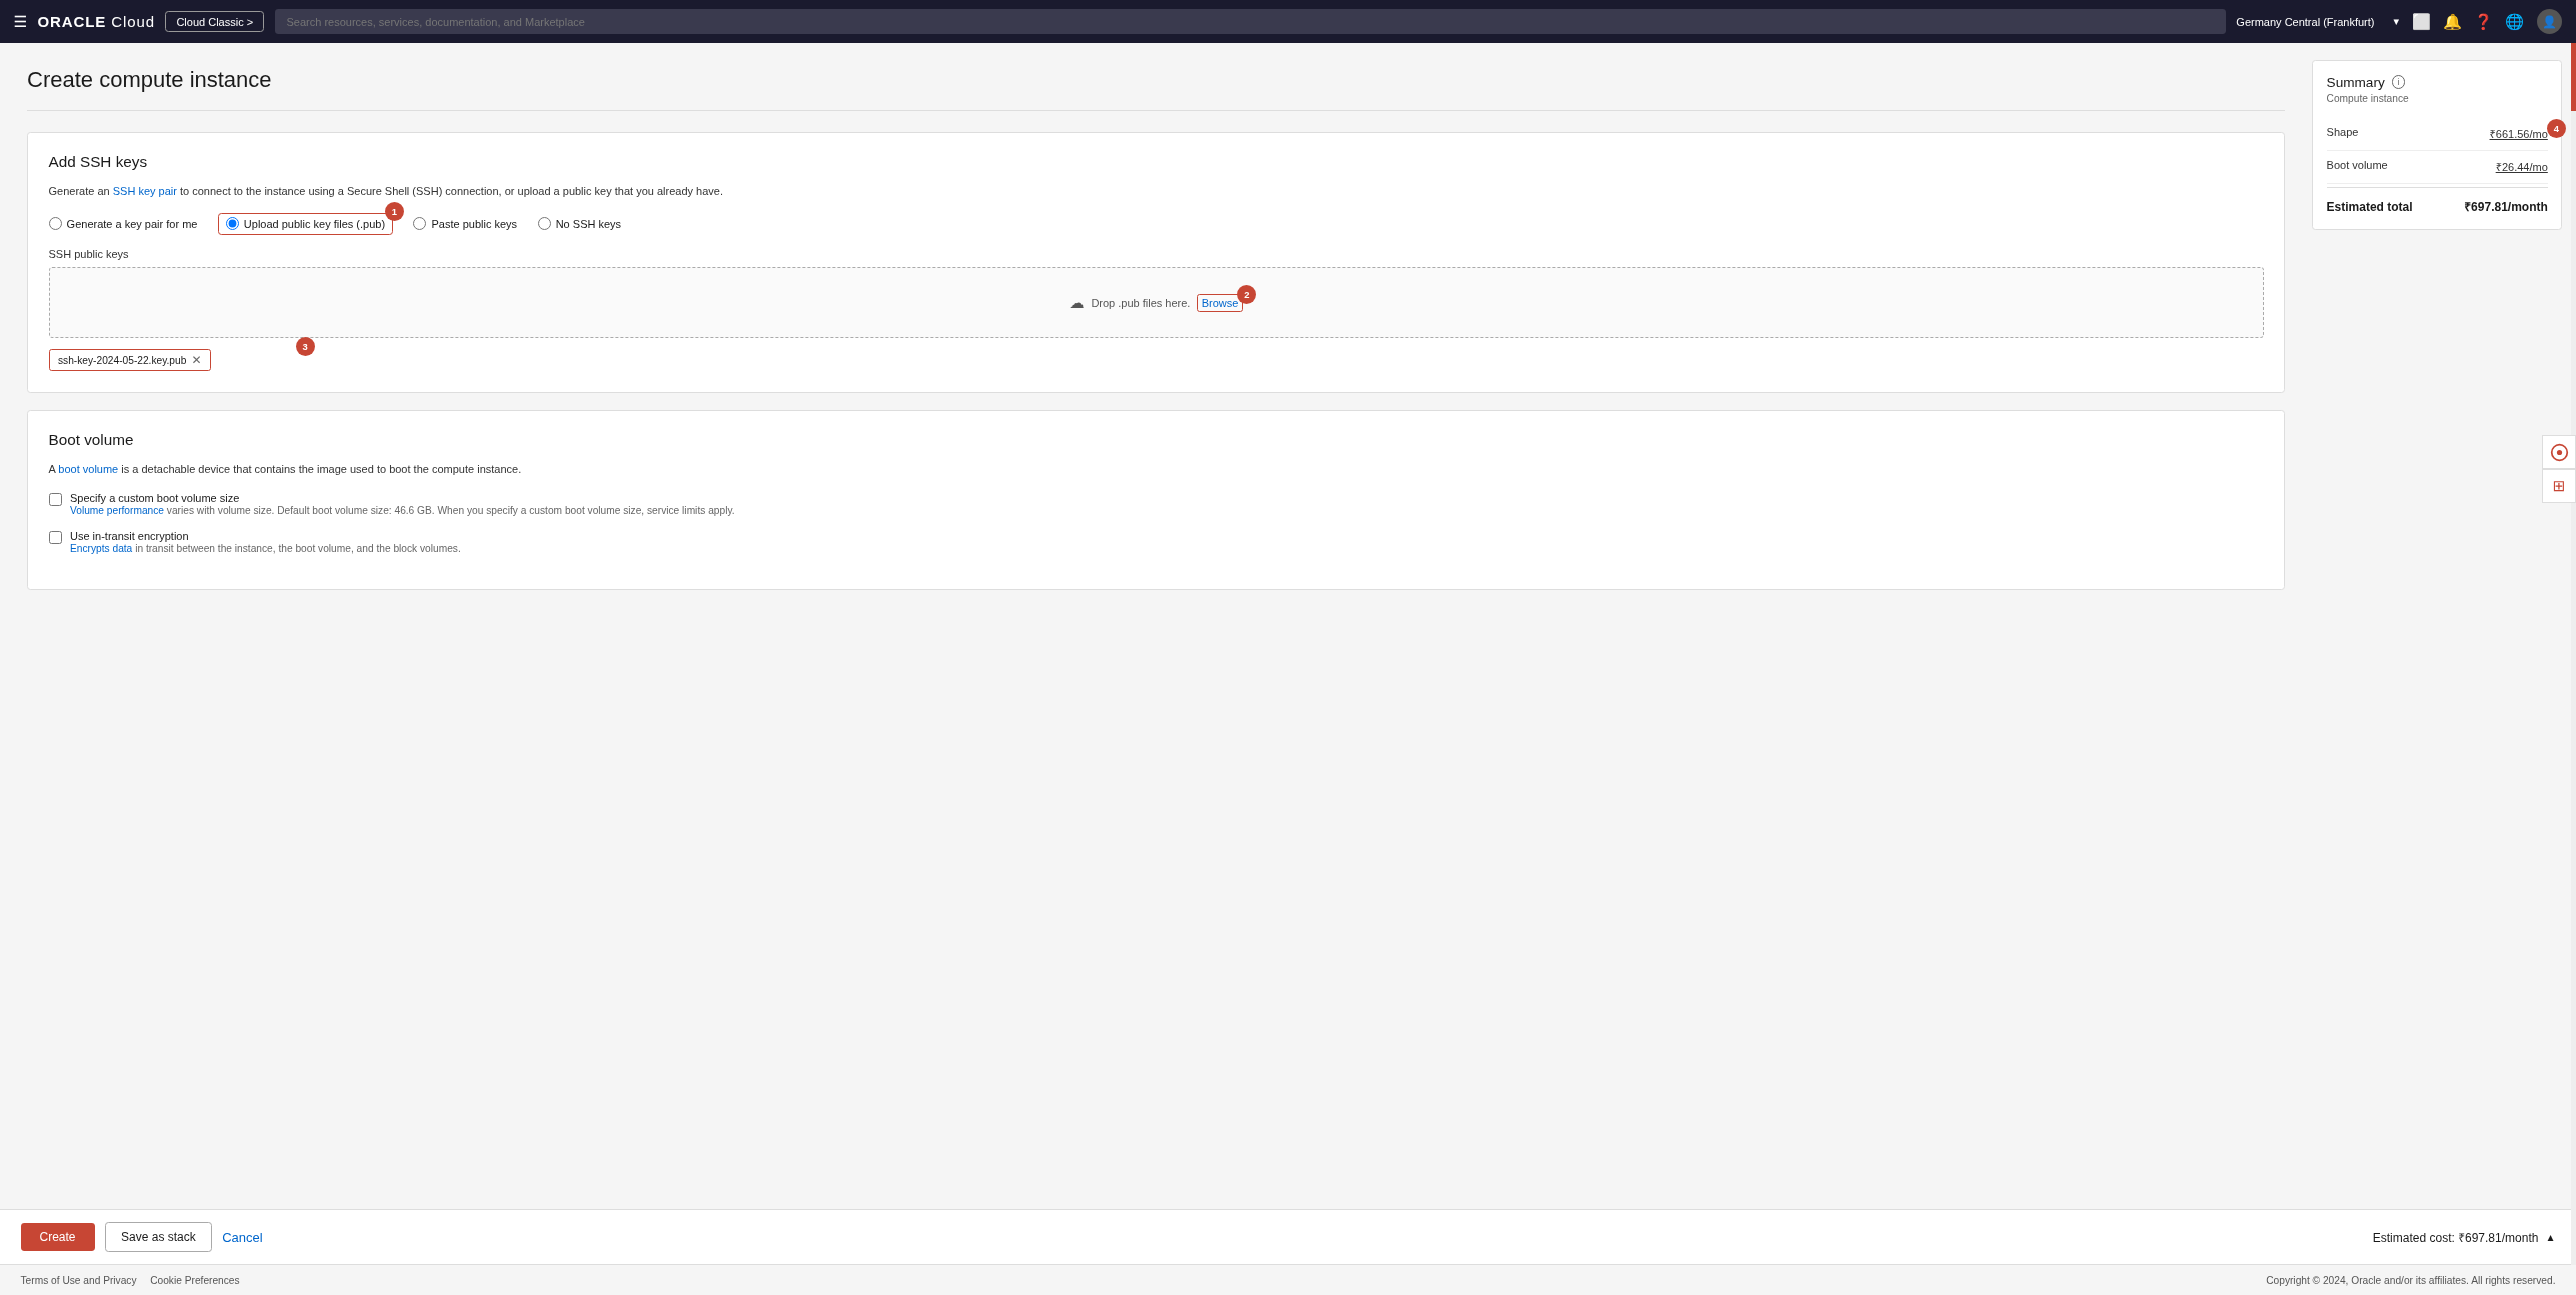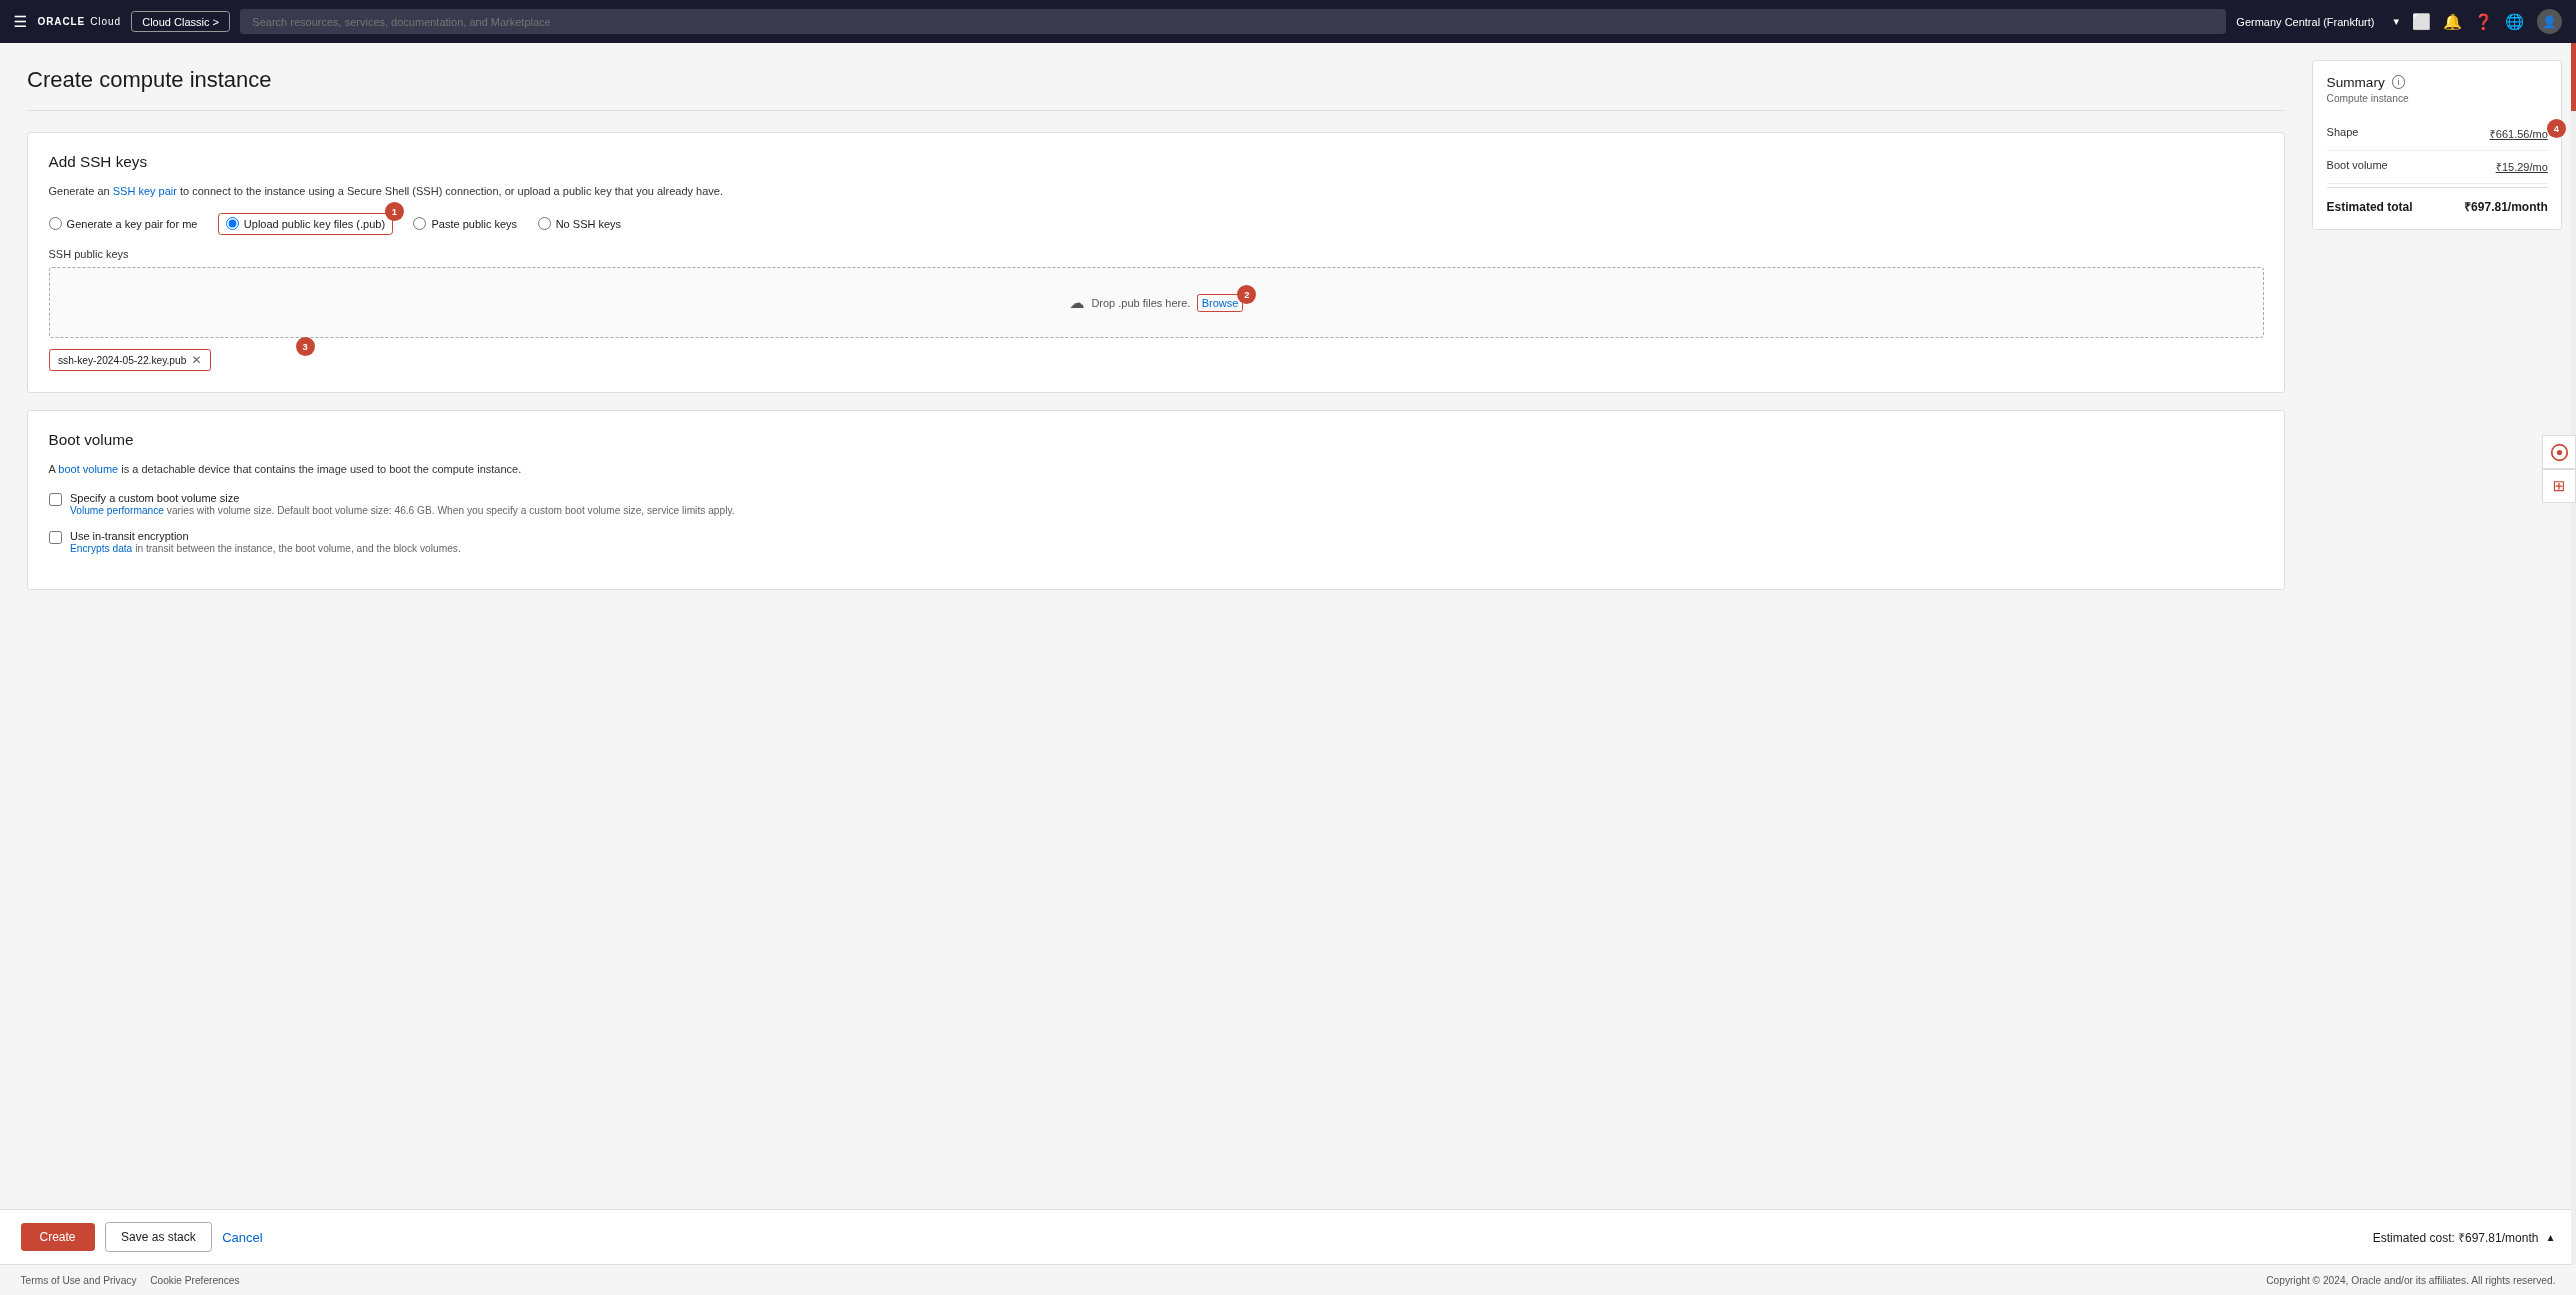--- a/index.html
+++ b/index.html
@@ -9,21 +9,21 @@
     .topnav {
       background: #1a1a2e;
       display: flex;
       align-items: center;
       height: 43px;
       padding: 0 13.6px;
       gap: 10.2px;
       color: #fff;
     }
     .topnav-menu-icon { font-size: 15.3px; cursor: pointer; color: #fff; }
-    .topnav-logo { display: flex; align-items: center; gap: 5.1px; font-size: 10px; font-weight: 300; letter-spacing: 0.9px; color: #fff; }
+    .topnav-logo { display: flex; align-items: center; gap: 5.1px; font-size: 15px; font-weight: 300; letter-spacing: 0.9px; color: #fff; }
     .topnav-logo span.oracle { font-weight: 700; }
     .topnav-cloud-classic {
       border: 0.9px solid #999;
       border-radius: 3.4px;
       padding: 3.4px 10.2px;
       font-size: 11px;
       color: #fff;
       cursor: pointer;
       display: flex;
       align-items: center;
@@ -448,21 +448,21 @@
           <span class="info-icon">i</span>
         </div>
         <div class="summary-subheader">Compute instance</div>
 
         <div class="summary-row">
           <span class="summary-label">Shape</span>
           <span class="summary-value">₹661.56/mo</span>
         </div>
         <div class="summary-row">
           <span class="summary-label">Boot volume</span>
-          <span class="summary-value">₹15.29/mo</span>
+          <span class="summary-value">₹26.44/mo</span>
         </div>
 
         <div class="summary-total">
           <span>Estimated total</span>
           <span>₹697.81/month</span>
         </div>
       </div>
     </div>
   </div>
 </div>

